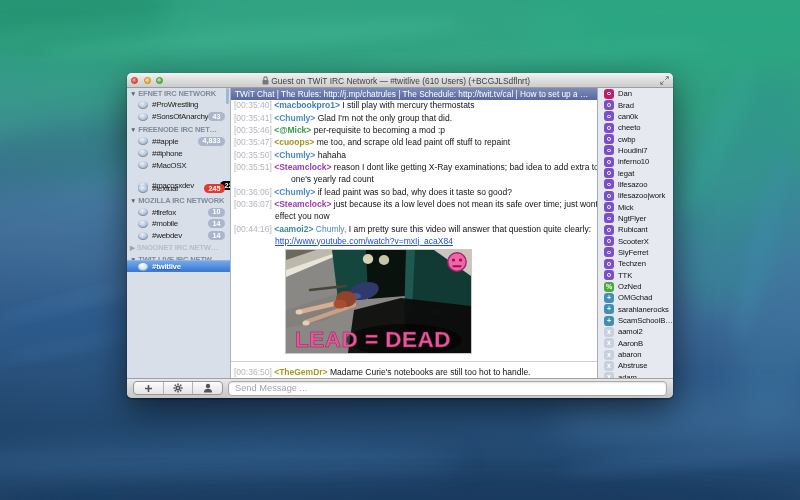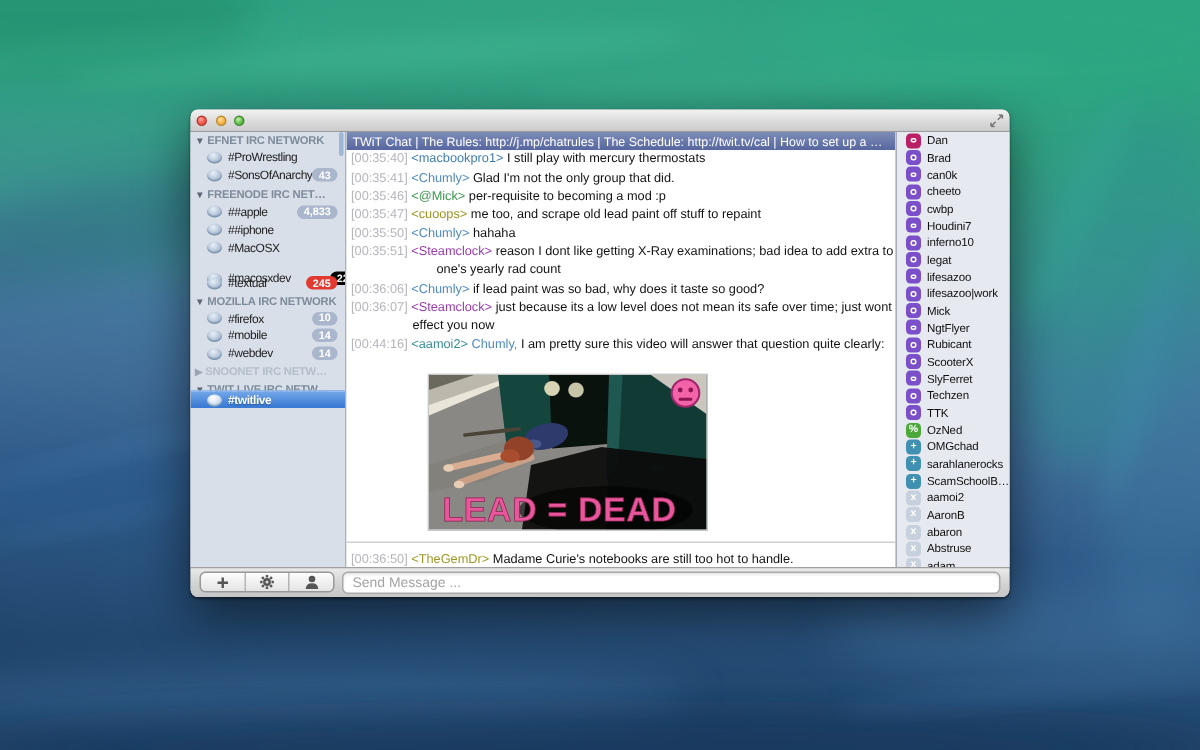--- a/index.html
+++ b/index.html
@@ -16,21 +16,21 @@
 .chan{font-size:8px;color:#1c1c1c;white-space:nowrap;letter-spacing:-0.3px}
 .badge{position:absolute;right:6px;top:1px;background:#a9b6cb;color:#fff;font-size:7.2px;font-weight:bold;
  border-radius:6px;padding:0.5px 4.5px;line-height:8px}
 .cicon{position:absolute;left:11px;top:1.5px;width:10px;height:8px;border-radius:50%;
  background:radial-gradient(ellipse at 42% 32%,#e8f0f8,#aebfd4 60%,#91a7c0);box-shadow:inset 0 -1px 1px rgba(70,100,130,.5)}
 #chat{left:104px;top:15px;width:366px;height:290px;background:#fff;overflow:hidden}
 #topic{left:0;top:0;width:366px;height:12px;background:linear-gradient(#7d8cb8,#57679f);
  color:#fff;font-size:8.3px;line-height:12px;white-space:nowrap;overflow:hidden;padding-left:4px}
 .ln{left:0;white-space:nowrap;font-size:8.5px;line-height:12px;height:12px;color:#121212;padding-left:3px;width:366px;overflow:hidden}
 .ts{color:#b5b5bd}
-.nk{font-weight:normal}
+.nk{font-weight:bold}
 #ulist{left:470px;top:15px;width:76px;height:290px;background:#e7e9f1;border-left:1px solid #a9abb6;overflow:hidden}
 .ur{height:11.35px;display:flex;align-items:center;padding-left:6px}
 .ui{width:10px;height:10px;border-radius:3px;margin-right:4px;flex:none;display:flex;align-items:center;justify-content:center;
  color:#fff;font-size:7px;font-weight:bold;line-height:10px}
 .un{font-size:7.7px;color:#111;white-space:nowrap;letter-spacing:-0.1px}
 .ring{width:3.6px;height:3.6px;border:1.3px solid #fff;border-radius:50%}
 #bbar{left:0;top:305px;width:546px;height:20px;border-radius:0 0 5px 5px;
  background:linear-gradient(#e9e9e9,#d2d2d2 55%,#c6c6c6);border-top:1px solid #a0a0a0}
 #seg{left:6px;top:2px;width:90px;height:14px;border:1px solid #989898;border-radius:4px;
  background:linear-gradient(#fcfcfc,#e4e4e4);display:flex}
@@ -76,20 +76,24 @@
 <ellipse cx="55" cy="350" rx="75" ry="5" fill="#416f9e" opacity="0.3" filter="url(#bl2)" transform="rotate(-12 55 350)"></ellipse>
 <ellipse cx="718" cy="140" rx="13" ry="85" fill="#35a896" opacity="0.35" filter="url(#bl2)" transform="rotate(24 718 140)"></ellipse>
 <ellipse cx="762" cy="245" rx="11" ry="100" fill="#3f8fae" opacity="0.3" filter="url(#bl2)" transform="rotate(14 762 245)"></ellipse>
 <ellipse cx="690" cy="460" rx="130" ry="8" fill="#3d6b9a" opacity="0.35" filter="url(#bl2)" transform="rotate(-5 690 460)"></ellipse>
 </svg>
 <div id="win" class="a">
 <div id="tbar" class="a">
  <div class="tl a" style="left:3.5px;background:radial-gradient(circle at 35% 30%,#ffa39a,#ee4b40 70%);border:0.5px solid #b8372c"></div>
  <div class="tl a" style="left:16.5px;background:radial-gradient(circle at 35% 30%,#ffe0a0,#f6ac38 70%);border:0.5px solid #c08a28"></div>
  <div class="tl a" style="left:28.5px;background:radial-gradient(circle at 35% 30%,#c8f0b0,#52b63e 70%);border:0.5px solid #3f8f2e"></div>
+ <div id="title" class="a"><svg width="7" height="9" viewBox="0 0 7 9" style="vertical-align:-1px">
+          <rect x="0.5" y="4" width="6" height="4.5" rx="0.8" fill="#777"></rect>
+          <path d="M1.8 4.5 V2.8 a1.7 1.9 0 0 1 3.4 0 V4.5" stroke="#777" stroke-width="1.1" fill="none"></path>
+        </svg> Guest on TWiT IRC Network — #twitlive (610 Users) (+BCGJLSdflnrt)</div>
  <svg class="a" style="right:4px;top:3px" width="9" height="9" viewBox="0 0 9 9">
   <path d="M5.2 3.8 8.2 0.8 M8.3 0.7 L8.3 3.2 M8.3 0.7 L5.8 0.7 M3.8 5.2 0.8 8.2 M0.7 8.3 L0.7 5.8 M0.7 8.3 L3.2 8.3" stroke="#777" stroke-width="1" fill="none"></path>
  </svg>
 </div>
 
 <div id="sidebar" class="a">
 <div class="hdr a" style="left:3px;top:-0.5px;height:11px;line-height:11px;color:#7e8b9a"><span class="tri" style="color:#5c6875">▼</span> EFNET IRC NETWORK</div>
 <div class="a" style="left:0;top:11.0px;width:104px;height:11px;line-height:11px">
         <div class="cicon"></div>
         <span class="chan" style="position:absolute;left:25px">#ProWrestling</span>
@@ -154,20 +158,21 @@
 <div class="ln a" style="top:23.5px"><span class="ts">[00:35:41]</span> <span class="nk" style="color:#4e8ac2">&lt;Chumly&gt;</span> Glad I'm not the only group that did.</div>
 <div class="ln a" style="top:36.0px"><span class="ts">[00:35:46]</span> <span class="nk" style="color:#3c9a4f">&lt;@Mick&gt;</span> per-requisite to becoming a mod :p</div>
 <div class="ln a" style="top:48.0px"><span class="ts">[00:35:47]</span> <span class="nk" style="color:#9c941f">&lt;cuoops&gt;</span> me too, and scrape old lead paint off stuff to repaint</div>
 <div class="ln a" style="top:60.5px"><span class="ts">[00:35:50]</span> <span class="nk" style="color:#4e8ac2">&lt;Chumly&gt;</span> hahaha</div>
 <div class="ln a" style="top:73.0px"><span class="ts">[00:35:51]</span> <span class="nk" style="color:#9b3bb5">&lt;Steamclock&gt;</span> reason I dont like getting X-Ray examinations; bad idea to add extra to</div>
 <div class="ln a" style="top:85.0px;padding-left:60px">one's yearly rad count</div>
 <div class="ln a" style="top:97.5px"><span class="ts">[00:36:06]</span> <span class="nk" style="color:#4e8ac2">&lt;Chumly&gt;</span> if lead paint was so bad, why does it taste so good?</div>
 <div class="ln a" style="top:109.5px"><span class="ts">[00:36:07]</span> <span class="nk" style="color:#9b3bb5">&lt;Steamclock&gt;</span> just because its a low level does not mean its safe over time; just wont</div>
 <div class="ln a" style="top:122.0px;padding-left:44px">effect you now</div>
 <div class="ln a" style="top:134.5px"><span class="ts">[00:44:16]</span> <span class="nk" style="color:#3a8d96">&lt;aamoi2&gt;</span> <span style="color:#4e8ac2">Chumly,</span> I am pretty sure this video will answer that question quite clearly:</div>
+<div class="ln a" style="top:146.5px;padding-left:44px"><span style="color:#1f4cd6;text-decoration:underline">http://www.youtube.com/watch?v=mxIj_acaX84</span></div>
 <svg class="a" style="left:54px;top:161px" width="187" height="105" viewBox="0 0 187 105">
 <rect x="0" y="0" width="187" height="105" fill="#dcdcdc"></rect>
 <g transform="translate(1,1)">
 <rect width="185" height="103" fill="#8a8884"></rect>
 <polygon points="0,0 62,0 0,26" fill="#bcb8ac"></polygon>
 <polygon points="0,0 30,0 0,10" fill="#6b695e"></polygon>
 <polygon points="0,20 58,0 64,0 0,27" fill="#e9e5d8"></polygon>
 <polygon points="0,60 50,44 90,40 40,70 0,78" fill="#83817c"></polygon>
 <polygon points="46,0 122,0 119,44 52,50" fill="#14463e"></polygon>
 <polygon points="80,0 122,0 119,46 82,49" fill="#0a120e"></polygon>

